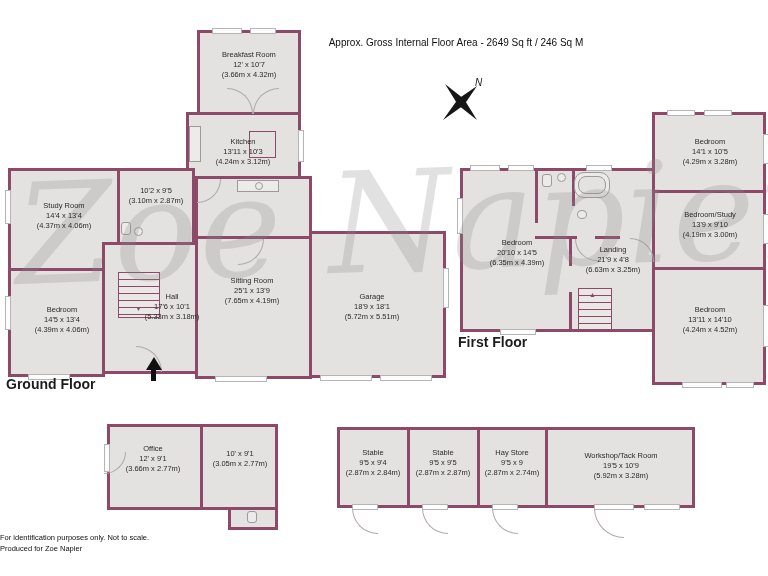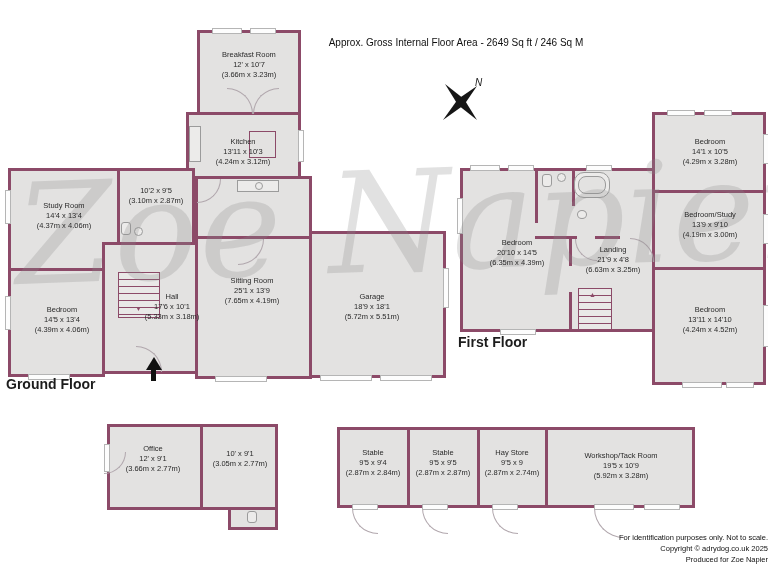--- a/index.html
+++ b/index.html
@@ -22,21 +22,21 @@
   .stairs{position:absolute;box-sizing:border-box;border:1px solid #8c4a68;z-index:2;
     background:repeating-linear-gradient(to bottom,#e9e8e7 0 6px,#8c4a68 6px 7px);}
   .stair-arrow{position:absolute;font-size:7px;color:#8c4a68;z-index:3;line-height:1;}
 
   .label{position:absolute;transform:translateX(-50%);text-align:center;font-size:7.5px;
     line-height:1.35;color:#2a2a2a;z-index:10;white-space:nowrap;}
   .label span{display:block;}
   .floor-label{position:absolute;font-size:14px;font-weight:bold;color:#1c1c1c;z-index:10;}
   .header{position:absolute;left:150px;width:612px;top:36px;text-align:center;font-size:10px;
     line-height:1.4;color:#101010;z-index:10;}
-  .footer{position:absolute;left:0;width:768px;top:533px;text-align:right;font-size:7.5px;
+  .footer{position:absolute;left:0;width:768px;top:533px;text-align:left;font-size:7.5px;
     line-height:1.45;color:#101010;z-index:10;}
   .watermark{position:absolute;left:15px;top:140px;z-index:5;font-family:"DejaVu Serif",serif;
     font-style:italic;font-size:140px;color:rgba(140,140,140,0.26);transform:rotate(-2deg);
     pointer-events:none;white-space:nowrap;letter-spacing:1px;}
   .entry-arrow{position:absolute;width:0;height:0;border-left:8px solid transparent;
     border-right:8px solid transparent;border-bottom:13px solid #101010;z-index:4;}
   .entry-stem{position:absolute;background:#101010;z-index:4;}
   .compass{position:absolute;left:437px;top:76px;z-index:10;}
 </style>
 </head>
@@ -83,21 +83,21 @@
   <span class="stair-arrow" style="left:135px;top:305px">▼</span>
   <div class="stairs" style="left:578px;top:288px;width:34px;height:42px"></div>
   <span class="stair-arrow" style="left:589px;top:291px">▲</span>
 
   <div class="entry-arrow" style="left:146px;top:357px"></div>
   <div class="entry-stem" style="left:151px;top:370px;width:5px;height:11px"></div>
 
   <div class="label" style="left:249px;top:50px">
     <span>Breakfast Room</span>
       <span>12' x 10'7</span>
-      <span>(3.66m x 3.23m)</span>
+      <span>(3.66m x 4.32m)</span>
   </div>
   <div class="label" style="left:243px;top:137px">
     <span>Kitchen</span>
       <span>13'11 x 10'3</span>
       <span>(4.24m x 3.12m)</span>
   </div>
   <div class="label" style="left:156px;top:186px">
     <span>10'2 x 9'5</span>
       <span>(3.10m x 2.87m)</span>
   </div>
@@ -179,21 +179,20 @@
     <span>Workshop/Tack Room</span>
       <span>19'5 x 10'9</span>
       <span>(5.92m x 3.28m)</span>
   </div>
 
   <div class="floor-label" style="left:6px;top:376px">Ground Floor</div>
   <div class="floor-label" style="left:458px;top:334px">First Floor</div>
 
   <div class="footer">
     <div>For identification purposes only. Not to scale.</div>
-    <div>Copyright © adrydog.co.uk 2025</div>
     <div>Produced for Zoe Napier</div>
   </div>
 
 <div class="win" style="left: 212px; top: 28px; width: 30px; height: 6px;"></div>
     <div class="win" style="left: 250px; top: 28px; width: 26px; height: 6px;"></div>
     <div class="win" style="left: 298px; top: 130px; width: 6px; height: 32px;"></div>
     <div class="win" style="left: 5px; top: 190px; width: 6px; height: 34px;"></div>
     <div class="win" style="left: 5px; top: 296px; width: 6px; height: 34px;"></div>
     <div class="win" style="left: 28px; top: 374px; width: 42px; height: 6px;"></div>
     <div class="win" style="left: 215px; top: 376px; width: 52px; height: 6px;"></div>

